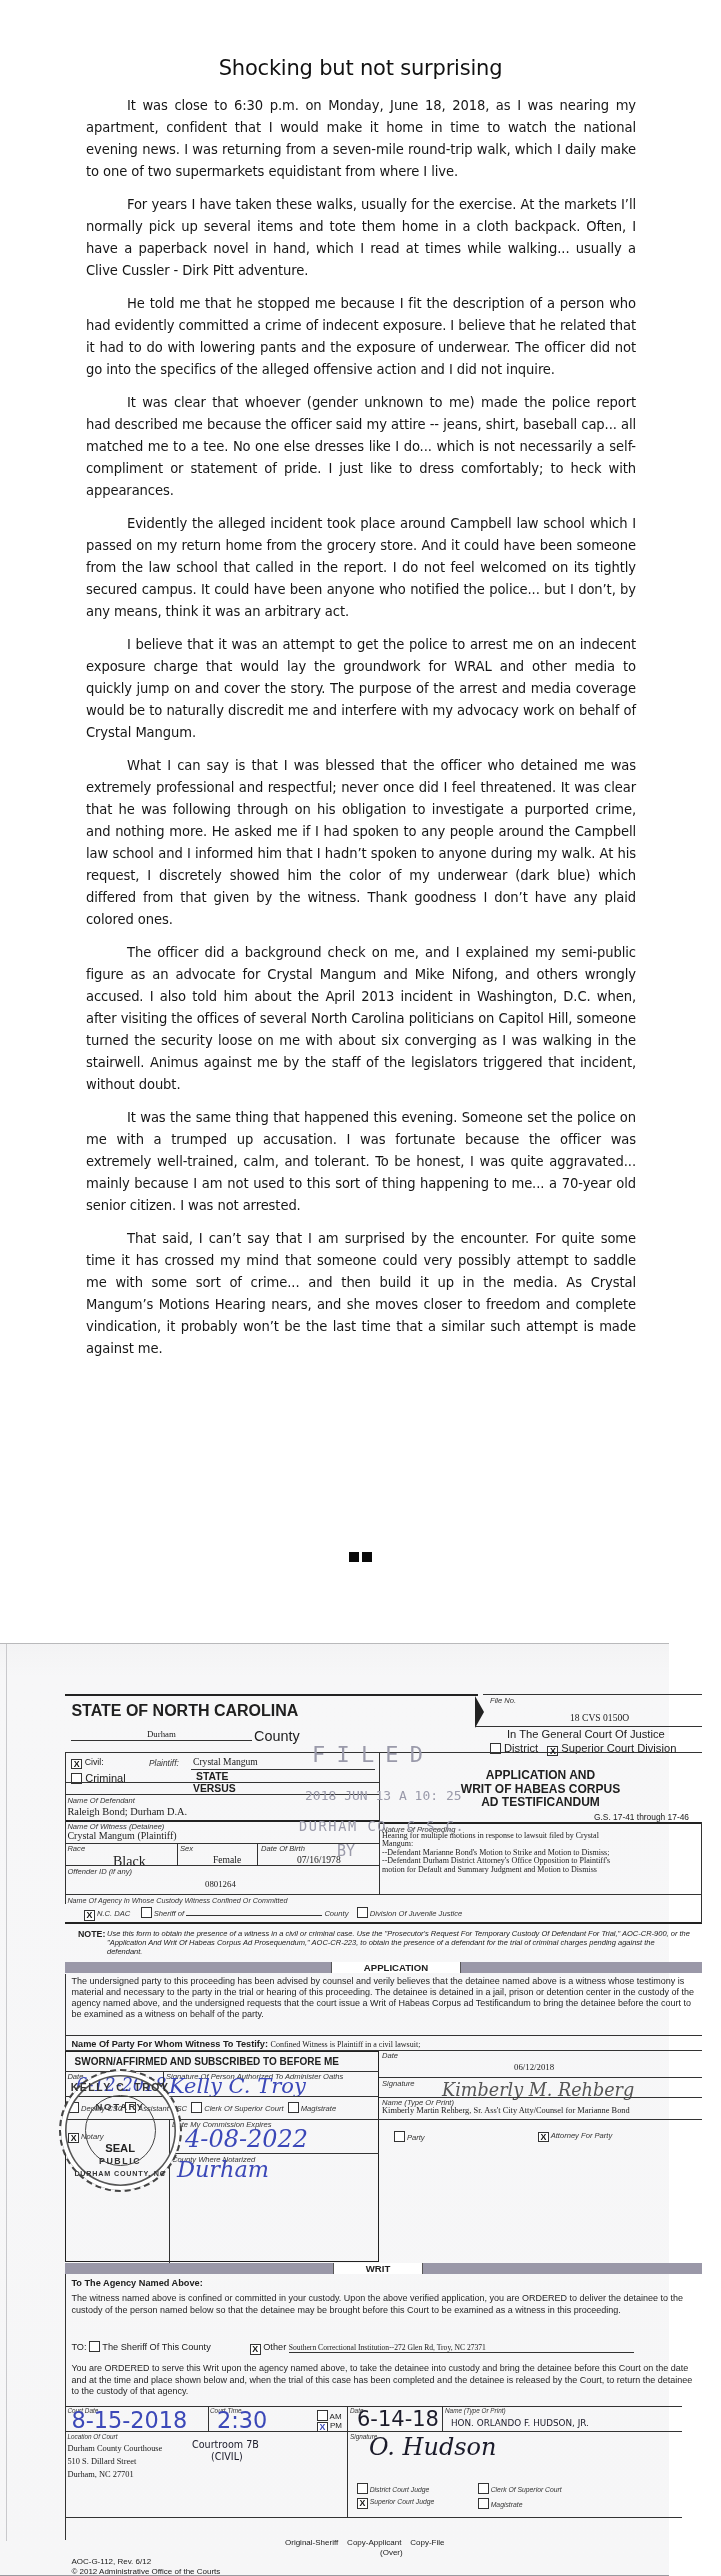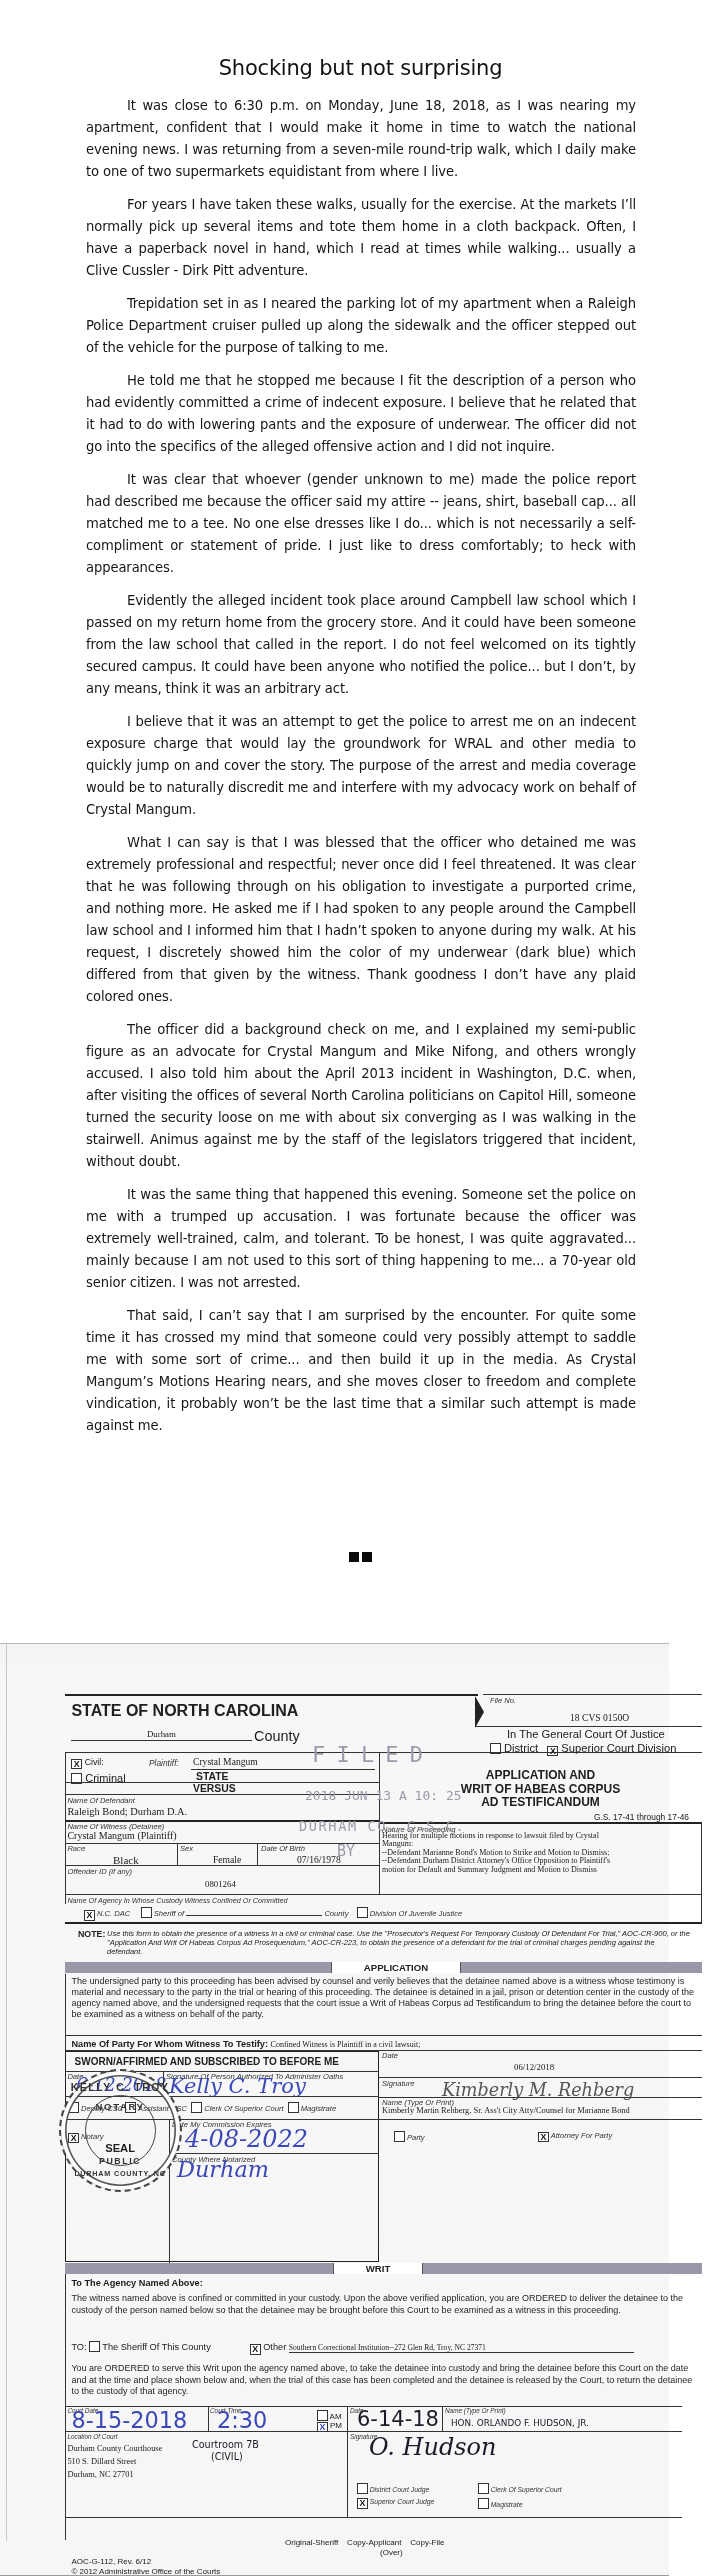--- a/index.html
+++ b/index.html
@@ -32,21 +32,20 @@
   .seal-inner { position:absolute; left:24px; top:24px; width:69px; height:69px; border-radius:50%; border:1.6px solid #444; }
 </style>
 </head>
 <body>
 
 <div class="title">Shocking but not surprising</div>
 
 <div class="paras">
   <p class="para">It was close to 6:30 p.m. on Monday, June 18, 2018, as I was nearing my apartment, confident that I would make it home in time to watch the national evening news.  I was returning from a seven-mile round-trip walk, which I daily make to one of two supermarkets equidistant from where I live.</p>
   <p class="para">For years I have taken these walks, usually for the exercise.  At the markets I’ll normally pick up several items and tote them home in a cloth backpack.  Often, I have a paperback novel in hand, which I read at times while walking... usually a Clive Cussler - Dirk Pitt adventure.</p>
-  <p class="para">Trepidation set in as I neared the parking lot of my apartment when a Raleigh Police Department cruiser pulled up along the sidewalk and the officer stepped out of the vehicle for the purpose of talking to me.</p>
   <p class="para">He told me that he stopped me because I fit the description of a person who had evidently committed a crime of indecent exposure.  I believe that he related that it had to do with lowering pants and the exposure of underwear.  The officer did not go into the specifics of the alleged offensive action and I did not inquire.</p>
   <p class="para">It was clear that whoever (gender unknown to me) made the police report had described me because the officer said my attire -- jeans, shirt, baseball cap... all matched me to a tee.  No one else dresses like I do... which is not necessarily a self-compliment or statement of pride.  I just like to dress comfortably; to heck with appearances.</p>
   <p class="para">Evidently the alleged incident took place around Campbell law school which I passed on my return home from the grocery store.  And it could have been someone from the law school that called in the report.  I do not feel welcomed on its tightly secured campus.  It could have been anyone who notified the police... but I don’t, by any means, think it was an arbitrary act.</p>
   <p class="para">I believe that it was an attempt to get the police to arrest me on an indecent exposure charge that would lay the groundwork for WRAL and other media to quickly jump on and cover the story.  The purpose of the arrest and media coverage would be to naturally discredit me and interfere with my advocacy work on behalf of Crystal Mangum.</p>
   <p class="para">What I can say is that I was blessed that the officer who detained me was extremely professional and respectful; never once did I feel threatened.  It was clear that he was following through on his obligation to investigate a purported crime, and nothing more.  He asked me if I had spoken to any people around the Campbell law school and I informed him that I hadn’t spoken to anyone during my walk.  At his request, I discretely showed him the color of my underwear (dark blue) which differed from that given by the witness.  Thank goodness I don’t have any plaid colored ones.</p>
   <p class="para">The officer did a background check on me, and I explained my semi-public figure as an advocate for Crystal Mangum and Mike Nifong, and others wrongly accused.  I also told him about the April 2013 incident in Washington, D.C. when, after visiting the offices of several North Carolina politicians on Capitol Hill, someone turned the security loose on me with about six converging as I was walking in the stairwell.  Animus against me by the staff of the legislators triggered that incident, without doubt.</p>
   <p class="para">It was the same thing that happened this evening.  Someone set the police on me with a trumped up accusation.  I was fortunate because the officer was extremely well-trained, calm, and tolerant.  To be honest, I was quite aggravated... mainly because I am not used to this sort of thing happening to me... a 70-year old senior citizen.  I was not arrested.</p>
   <p class="para">That said, I can’t say that I am surprised by the encounter.  For quite some time it has crossed my mind that someone could very possibly attempt to saddle me with some sort of crime... and then build it up in the media.  As Crystal Mangum’s Motions Hearing nears, and she moves closer to freedom and complete vindication, it probably won’t be the last time that a similar such attempt is made against me.</p>
 </div>
 
@@ -99,21 +98,21 @@
 
     <div class="f-abs lbl" style="left:2.4px;top:102px;">Name Of Defendant</div>
     <div class="f-abs serif" style="left:2.4px;top:112px;font-size:10.4px;">Raleigh Bond; Durham D.A.</div>
     <div class="hline thick" style="left:0;top:126px;width:314px;"></div>
 
     <div class="f-abs lbl" style="left:2.4px;top:128px;">Name Of Witness (Detainee)</div>
     <div class="f-abs serif" style="left:2.4px;top:136px;font-size:10px;">Crystal Mangum (Plaintiff)</div>
     <div class="hline" style="left:0;top:149px;width:314px;height:0.8px;"></div>
 
     <div class="f-abs lbl" style="left:2.4px;top:150px;">Race</div>
-    <div class="f-abs serif" style="left:48px;top:160px;font-size:11px;">Black</div>
+    <div class="f-abs serif" style="left:48px;top:160px;font-size:14px;">Black</div>
     <div class="vline" style="left:112px;top:149px;height:22.4px;width:0.8px;"></div>
     <div class="f-abs lbl" style="left:115px;top:150px;">Sex</div>
     <div class="f-abs serif" style="left:148px;top:160px;font-size:9.6px;">Female</div>
     <div class="vline" style="left:192px;top:149px;height:22.4px;width:0.8px;"></div>
     <div class="f-abs lbl" style="left:196px;top:150px;">Date Of Birth</div>
     <div class="f-abs serif" style="left:232px;top:160px;font-size:9.6px;">07/16/1978</div>
     <div class="hline" style="left:0;top:171px;width:314px;height:0.8px;"></div>
 
     <div class="f-abs lbl" style="left:2.4px;top:173px;">Offender ID (if any)</div>
     <div class="f-abs serif" style="left:140px;top:185px;font-size:8.8px;">0801264</div>

